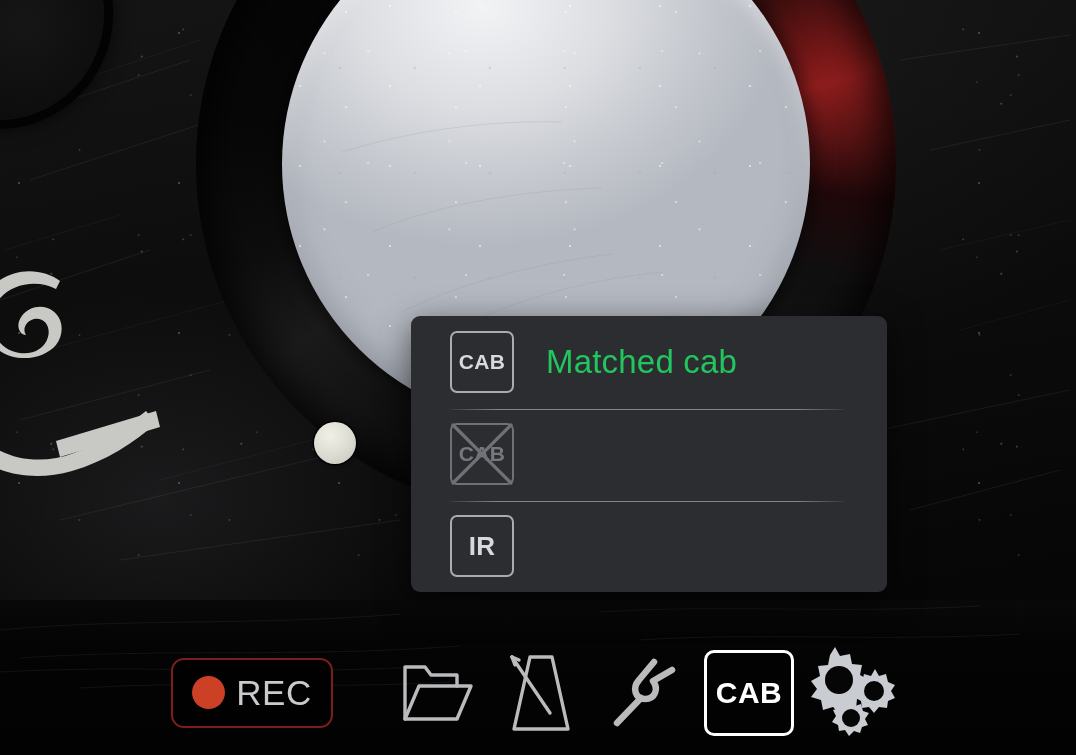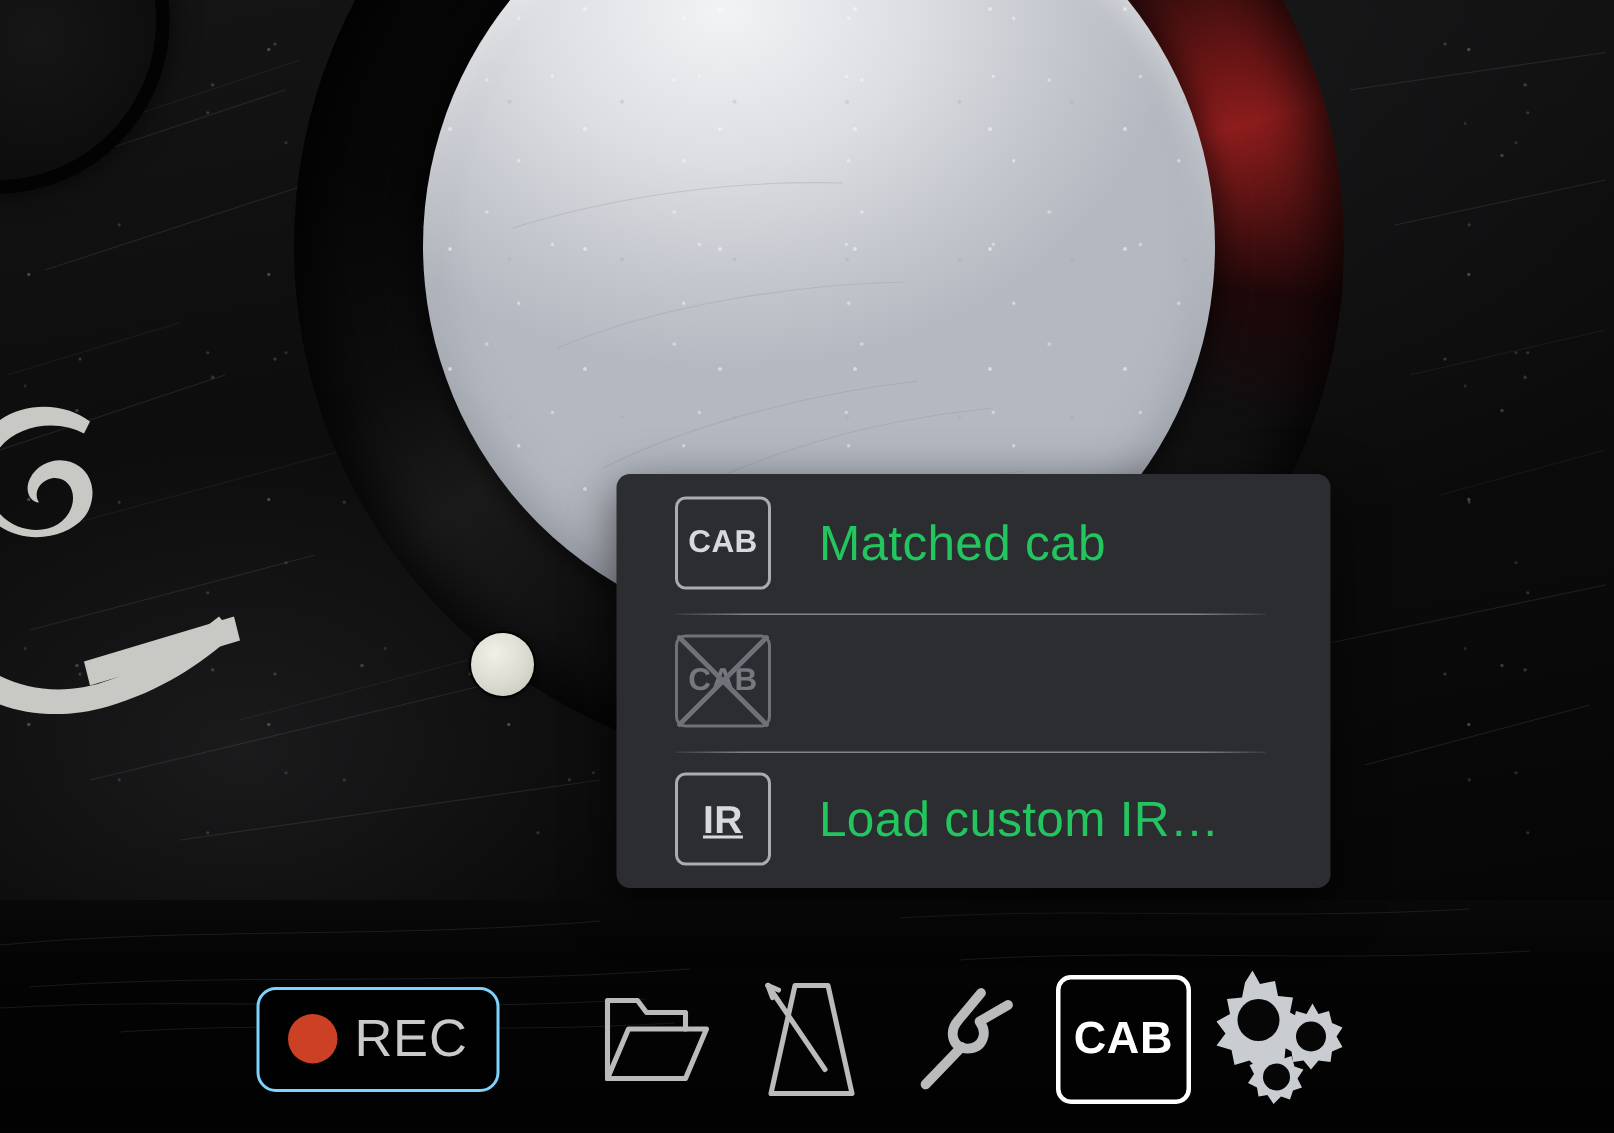--- a/index.html
+++ b/index.html
@@ -207,21 +207,21 @@
     justify-content: center;
     cursor: pointer;
     background: none;
     border: none;
   }
 
   
   .rec-btn {
     width: 162px;
     height: 70px;
-    border: 2px solid #7dd3fc;
+    border: 2px solid #7f1d1d;
     border-radius: 13px;
     display: flex;
     align-items: center;
     justify-content: center;
     gap: 11px;
     background: #010101;
     margin-right: 52px;
   }
   .rec-dot {
     width: 33px;
@@ -306,21 +306,21 @@
   }
   .menu-icon-box.dim { border-color: #6e7177; }
   .menu-icon-text {
     font-size: 21px;
     font-weight: bold;
     color: #d7d9dc;
     letter-spacing: 0.3px;
     font-family: "Liberation Sans", sans-serif;
   }
   .menu-icon-text.dim { color: #75787e; }
-  .menu-icon-text.ir { font-size: 26px; text-decoration: underline; }
+  .menu-icon-text.ir { font-size: 26px; }
   .menu-x {
     position: absolute;
     left: 0; top: 0;
     width: 64px; height: 62px;
     pointer-events: none;
   }
   .menu-label {
     margin-left: 32px;
     font-size: 33px;
     color: #22c55e;
@@ -526,17 +526,16 @@
     </div>
 
     <div class="menu-sep s2"></div>
 
     <div class="menu-item">
       <div class="menu-icon">
         <div class="menu-icon-box">
           <span class="menu-icon-text ir">IR</span>
         </div>
       </div>
-      <span class="menu-label">Load custom IR…</span>
     </div>
   </div>
 
 </div>
 
 </body></html>

